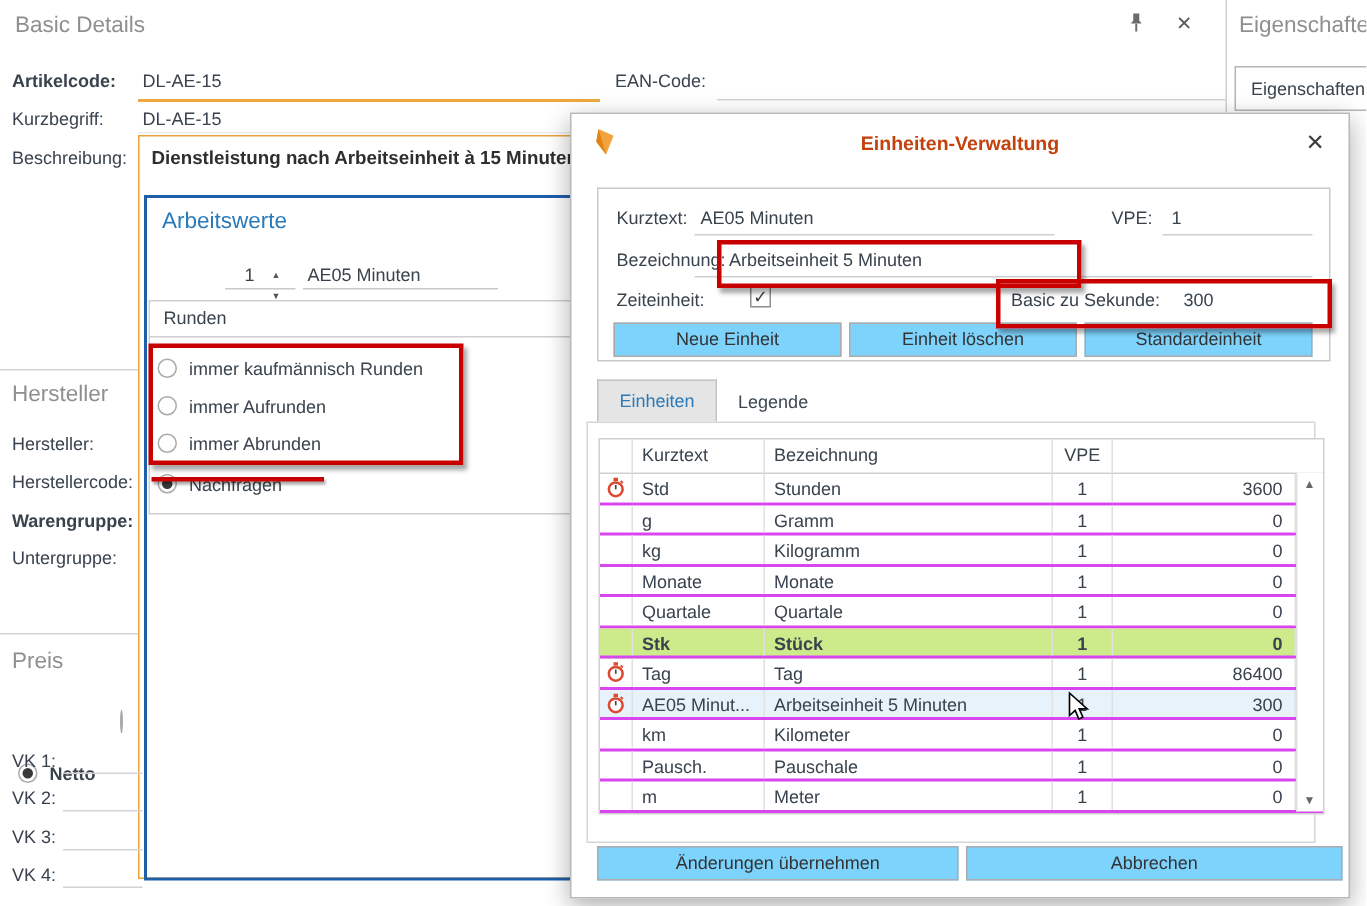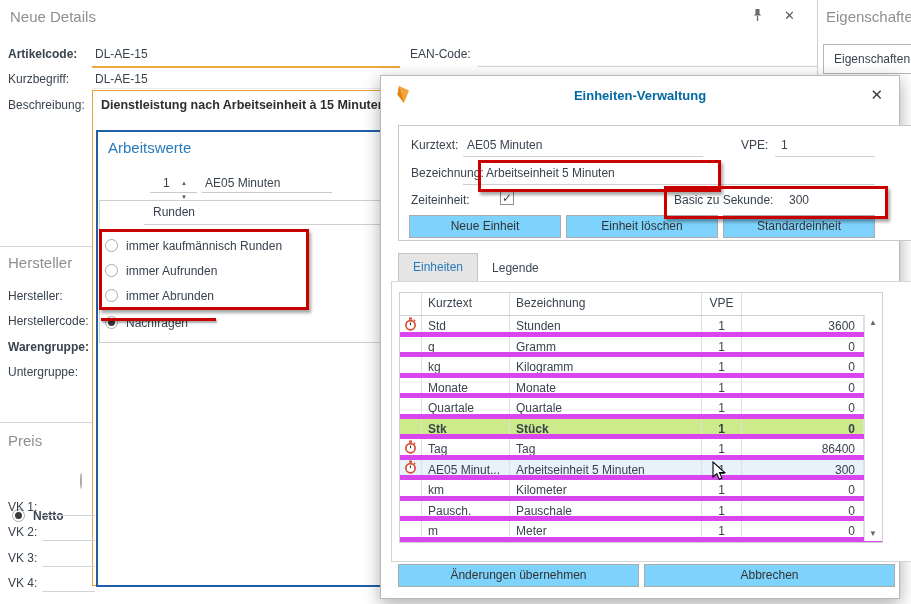--- a/index.html
+++ b/index.html
@@ -6,65 +6,65 @@
   .screen{position:relative;width:911px;height:604px;background:#ffffff;overflow:hidden;
           font-family:"Liberation Sans","DejaVu Sans",sans-serif;font-size:12px;color:#39434e;}
   .abs{position:absolute;}
   .ptitle{font-size:15px;color:#8f8f8f;}
   .lbl{white-space:nowrap;}
   .bold{font-weight:bold;}
   .uline{position:absolute;height:1px;background:#d4d4d4;}
   .vline{position:absolute;width:1px;background:#cfcfcf;}
   .orange-box{position:absolute;border:1px solid #e9a23b;background:transparent;}
   .blue-box{position:absolute;border:2px solid #1f5fa8;background:transparent;}
-  .groupbox{position:absolute;border:1px solid #cfcfcf;background:#fff;padding-left:44px;}
+  .groupbox{position:absolute;border:1px solid #cfcfcf;background:#fff;}
   .gb-header{height:23px;line-height:23px;padding-left:9px;border-bottom:1px solid #cfcfcf;color:#39434e;}
   .blue-head{font-size:15px;color:#2a7ab9;}
   .radio{width:13px;height:13px;border:1px solid #aaa;border-radius:50%;background:#fff;box-sizing:border-box;position:relative;flex:0 0 13px;}
   .radio.sel::after{content:"";position:absolute;left:2px;top:2px;width:7px;height:7px;border-radius:50%;background:#3a3a3a;}
   .opt{display:flex;align-items:center;gap:8px;height:25px;}
   .annot{position:absolute;border:3px solid #c90000;box-shadow:2px 3px 3px rgba(0,0,0,.35);pointer-events:none;}
   .strike{position:absolute;height:3px;background:#c90000;box-shadow:1px 2px 2px rgba(0,0,0,.35);}
   .closex{font-size:13px;color:#5a5a5a;cursor:default;}
   
   .dialog{position:absolute;left:380px;top:75px;width:518px;height:522px;background:#fff;
           border:1px solid #b9b9b9;box-shadow:0 5px 16px rgba(0,0,0,.33);z-index:10;}
-  .dlg-title{position:absolute;left:0;right:0;top:12px;text-align:center;color:#0369a1;font-weight:bold;font-size:13px;}
+  .dlg-title{position:absolute;left:0;right:0;top:12px;text-align:center;color:#c2410c;font-weight:bold;font-size:13px;}
   .btn{border:1px solid #ababab;background:#7dd3fc;color:#333;text-align:center;line-height:21px;height:23px;box-sizing:border-box;font-size:12px;cursor:default;}
   .btnrow{position:absolute;display:flex;gap:5px;}
   .tabs{position:absolute;display:flex;align-items:flex-end;height:29px;}
   .tab{padding:0 14px;line-height:27px;color:#3c4754;}
   .tab.active{border:1px solid #c3c3c3;border-bottom:1px solid #fff;color:#2a7ab9;background:#e5e5e5;}
   .checkbox{position:absolute;width:14px;height:14px;border:1px solid #8e8e8e;background:#fff;box-sizing:border-box;
             font-size:12px;line-height:12px;text-align:center;color:#444;}
   
   .tbl{position:absolute;border:1px solid #cfcfcf;background:#fff;}
   .thead{display:flex;height:22px;border-bottom:1px solid #d0d0d0;}
   .thead .tcell{line-height:21px;color:#39434e;}
-  .trow{display:flex;height:20.5px;border-bottom:5px solid #d946ef;box-sizing:border-box;}
+  .trow{display:flex;height:20.5px;border-bottom:2px solid #d946ef;box-sizing:border-box;}
   .tcell{border-right:1px solid #e0e0e0;box-sizing:border-box;overflow:hidden;white-space:nowrap;line-height:20px;}
   .c-icon{width:22px;flex:0 0 22px;display:flex;align-items:center;justify-content:center;}
   .c-kurz{width:88px;flex:0 0 88px;padding-left:6px;}
   .c-bez{width:192px;flex:0 0 192px;padding-left:6px;}
   .c-vpe{width:40px;flex:0 0 40px;text-align:center;}
   .c-fak{width:122px;flex:0 0 122px;text-align:right;padding-right:8px;}
   .c-sb{width:17px;flex:0 0 17px;border-right:none;}
   .trow.green{background:#cdeb8b;font-weight:bold;}
   .trow.selected{background:#e7f2fb;}
   .sbar{position:absolute;right:0;width:17px;border-left:1px solid #e0e0e0;background:#fff;}
   .sarrow{position:absolute;left:0;width:16px;text-align:center;font-size:8px;color:#666;cursor:default;}
   .spin{display:inline-block;font-size:6px;color:#555;line-height:6px;cursor:default;}
 </style>
 </head>
 <body>
 
 <div class="screen">
 
   
-  <div class="abs ptitle" style="left:10px;top:8px;">Neue Details</div>
+  <div class="abs ptitle" style="left:10px;top:8px;">Basic Details</div>
   <div class="abs" style="left:752px;top:8px;">
     <svg width="11" height="14" viewBox="0 0 11 14">
         <path d="M3.5 1 h4 v4.6 l1.6 2 h-7.2 l1.6 -2 z" fill="#6b6b6b"></path>
         <line x1="5.5" y1="7.8" x2="5.5" y2="13" stroke="#6b6b6b" stroke-width="1.3"></line>
       </svg>
   </div>
   <div class="abs closex" style="left:784px;top:8px;">✕</div>
   <div class="vline" style="left:817px;top:0;height:90px;"></div>
 
   <div class="abs lbl bold" style="left:8px;top:47px;">Artikelcode:</div>

